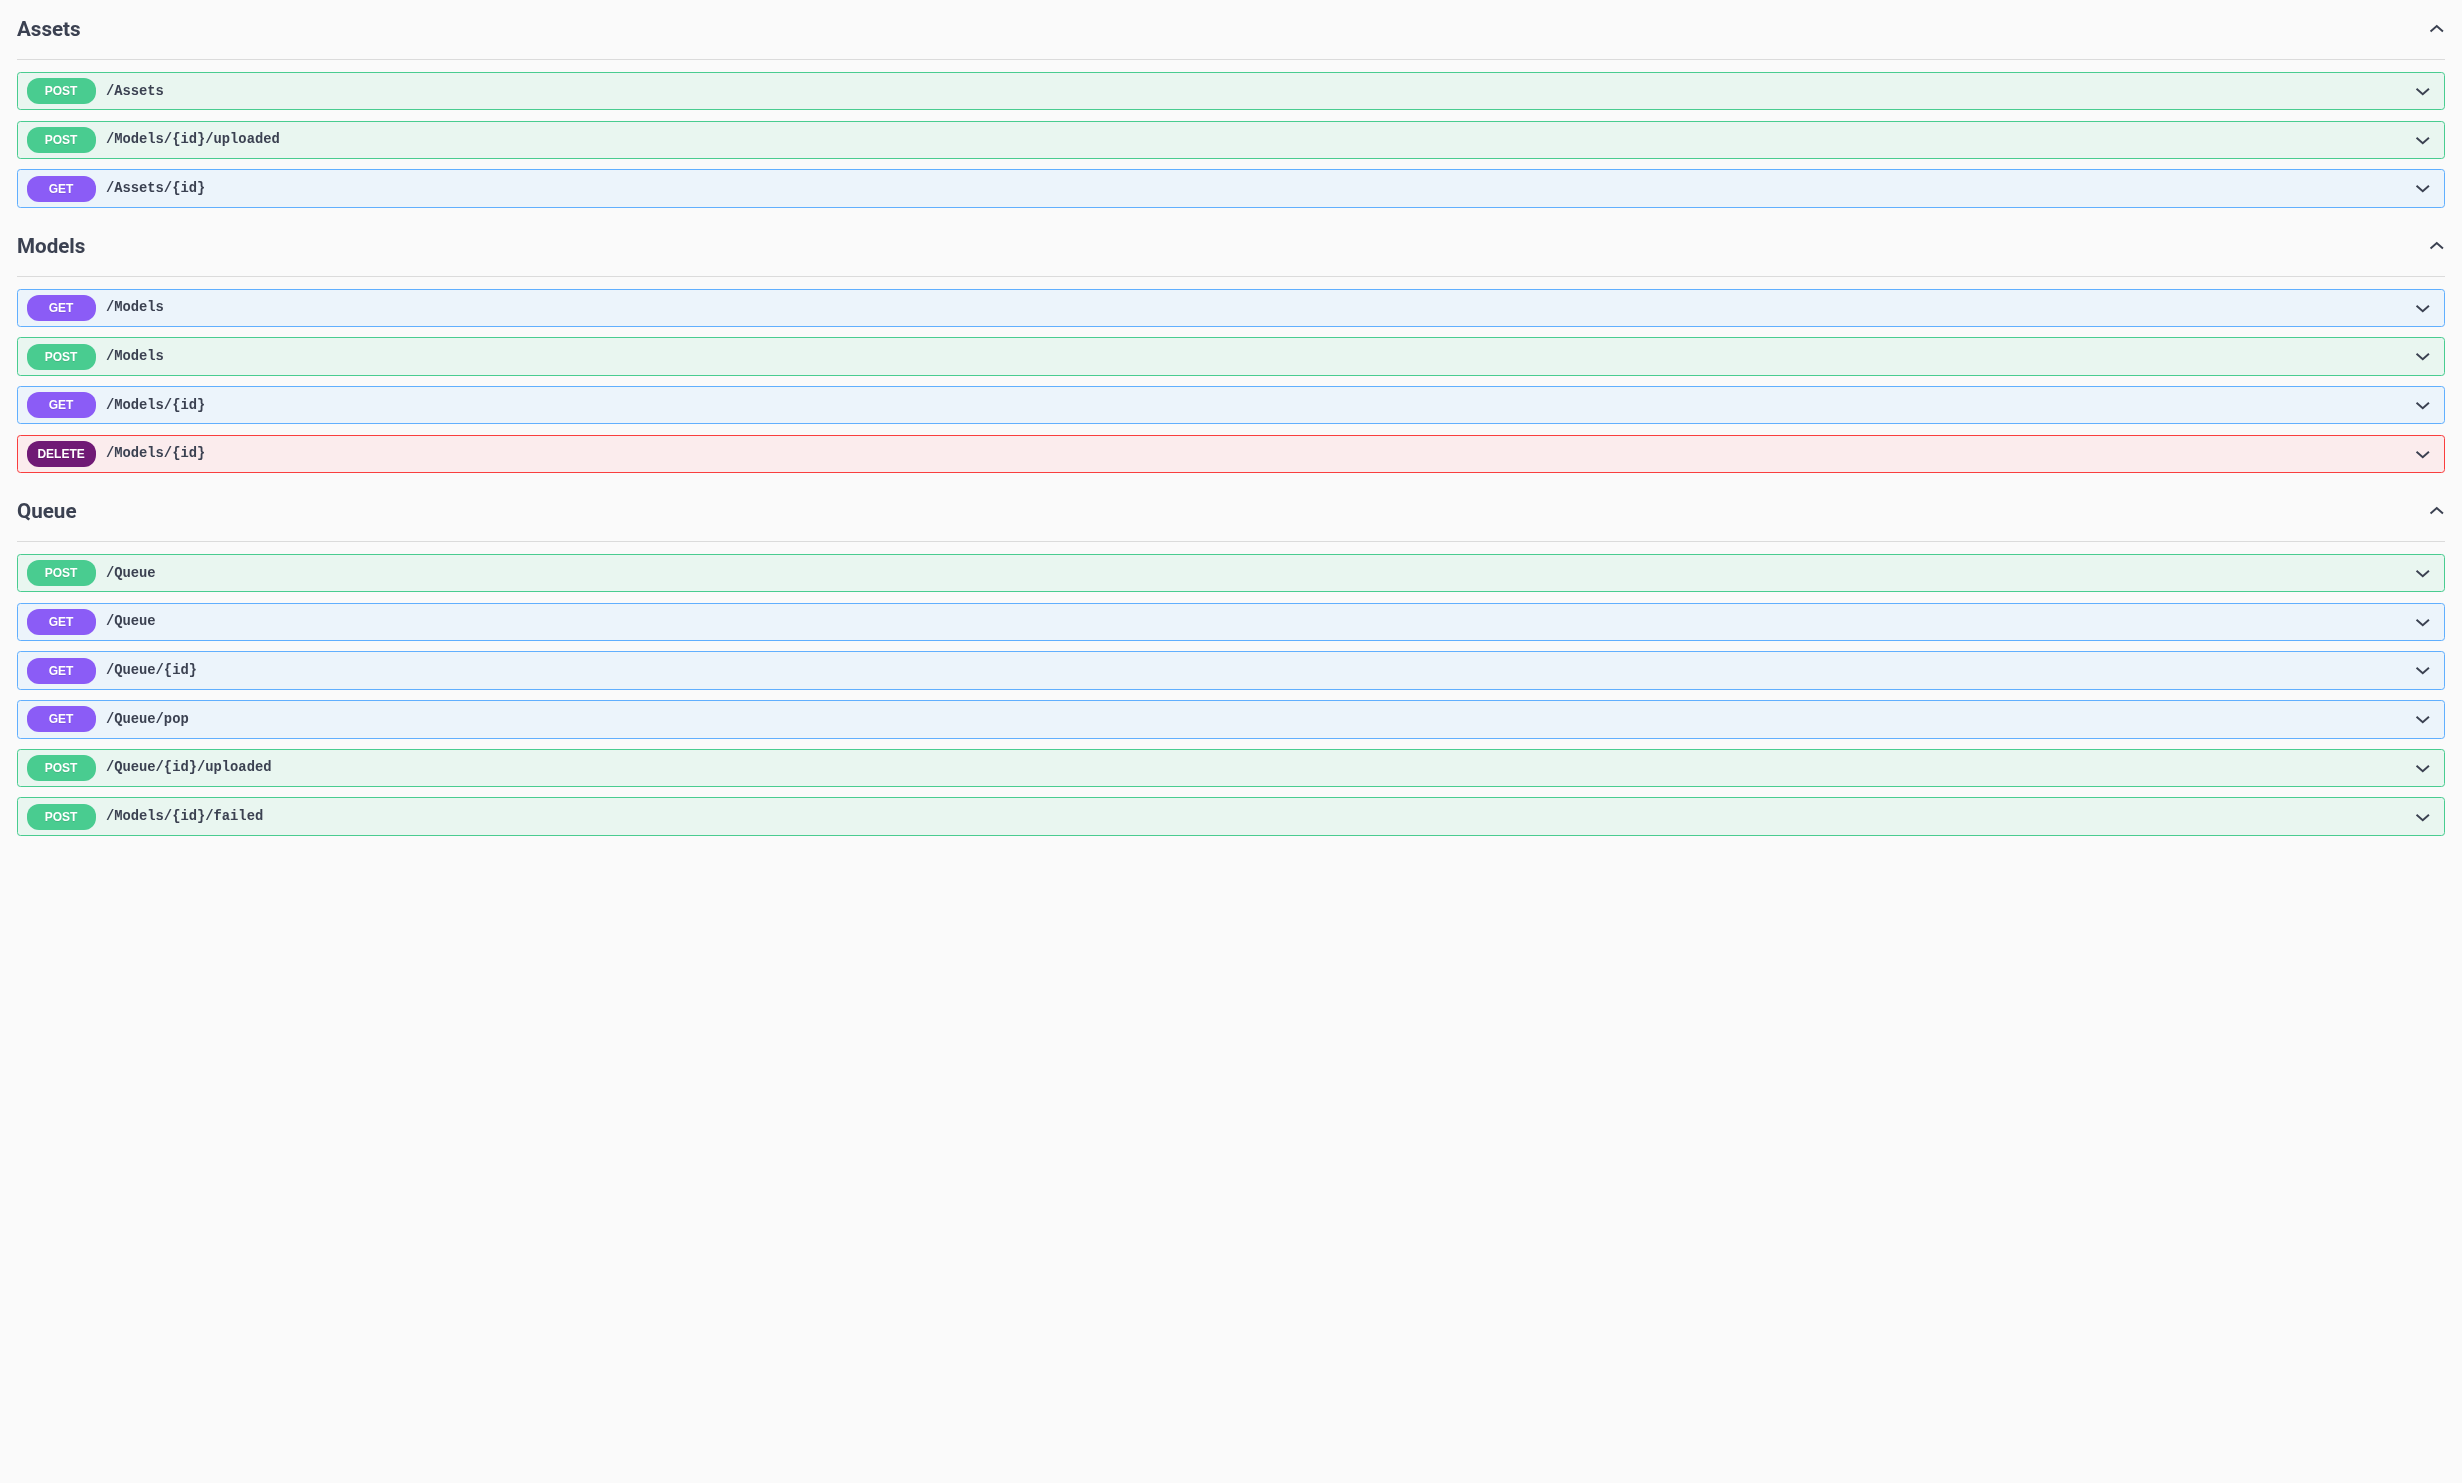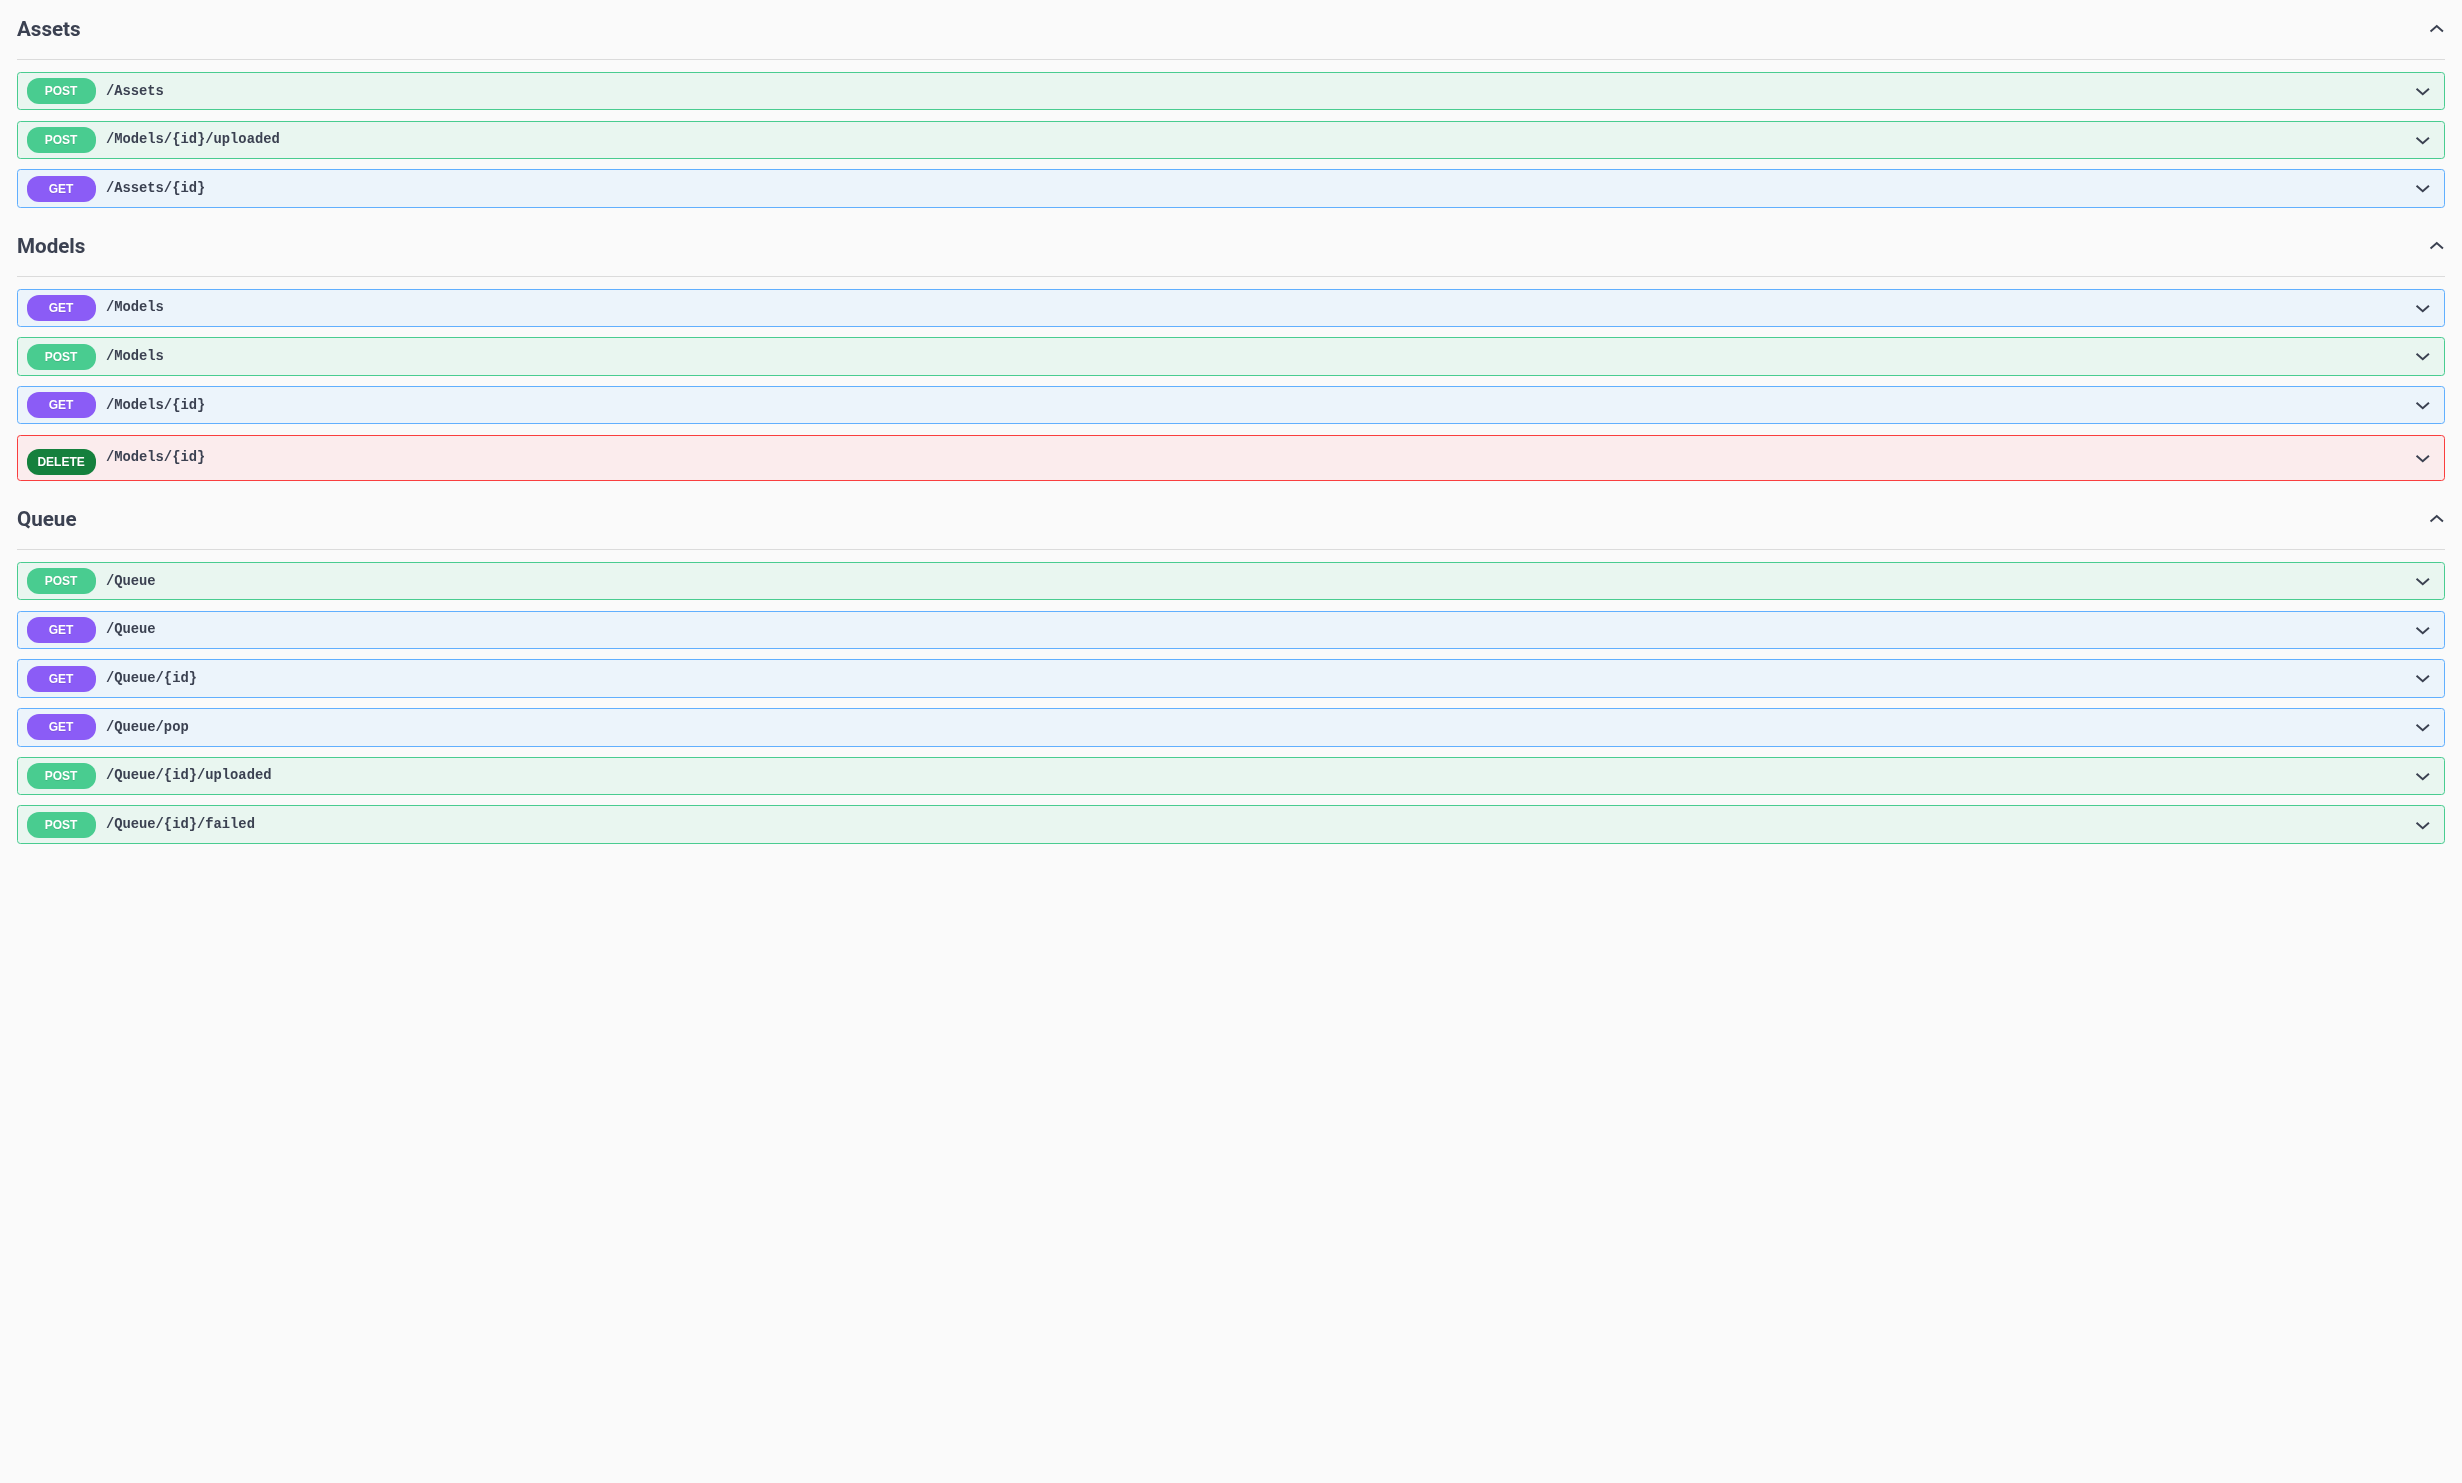--- a/index.html
+++ b/index.html
@@ -61,21 +61,21 @@
       font-size: 12px;
       font-weight: 700;
       color: #fff;
       padding: 6px 0;
       border-radius: 12px;
       margin-right: 10.3px;
       text-shadow: 0 0.9px 0 rgba(0,0,0,0.1);
     }
     .method-badge.get { background-color: #8b5cf6; }
     .method-badge.post { background-color: #49cc90; }
-    .method-badge.delete { background-color: #15803d; margin-top: 8px; }
+    .method-badge.delete { background-color: #701a75; }
     .endpoint-path {
       font-family: "SFMono-Regular", Consolas, "Liberation Mono", Menlo, monospace;
       font-size: 13.8px;
       font-weight: 600;
       color: #3b4151;
       flex: 1;
     }
     .endpoint-chevron {
       display: flex;
       align-items: center;
@@ -220,21 +220,21 @@
         <span class="method-badge post">POST</span>
         <span class="endpoint-path">/Queue/{id}/uploaded</span>
         <span class="endpoint-chevron">
           <svg viewBox="0 0 20 12" fill="none" stroke="#3b4151" stroke-width="2.5">
             <polyline points="2,3 10,10 18,3"></polyline>
           </svg>
         </span>
       </div>
       <div class="endpoint post">
         <span class="method-badge post">POST</span>
-        <span class="endpoint-path">/Queue/{id}/failed</span>
+        <span class="endpoint-path">/Models/{id}/failed</span>
         <span class="endpoint-chevron">
           <svg viewBox="0 0 20 12" fill="none" stroke="#3b4151" stroke-width="2.5">
             <polyline points="2,3 10,10 18,3"></polyline>
           </svg>
         </span>
       </div>
     </div>
   </div>
 
 

